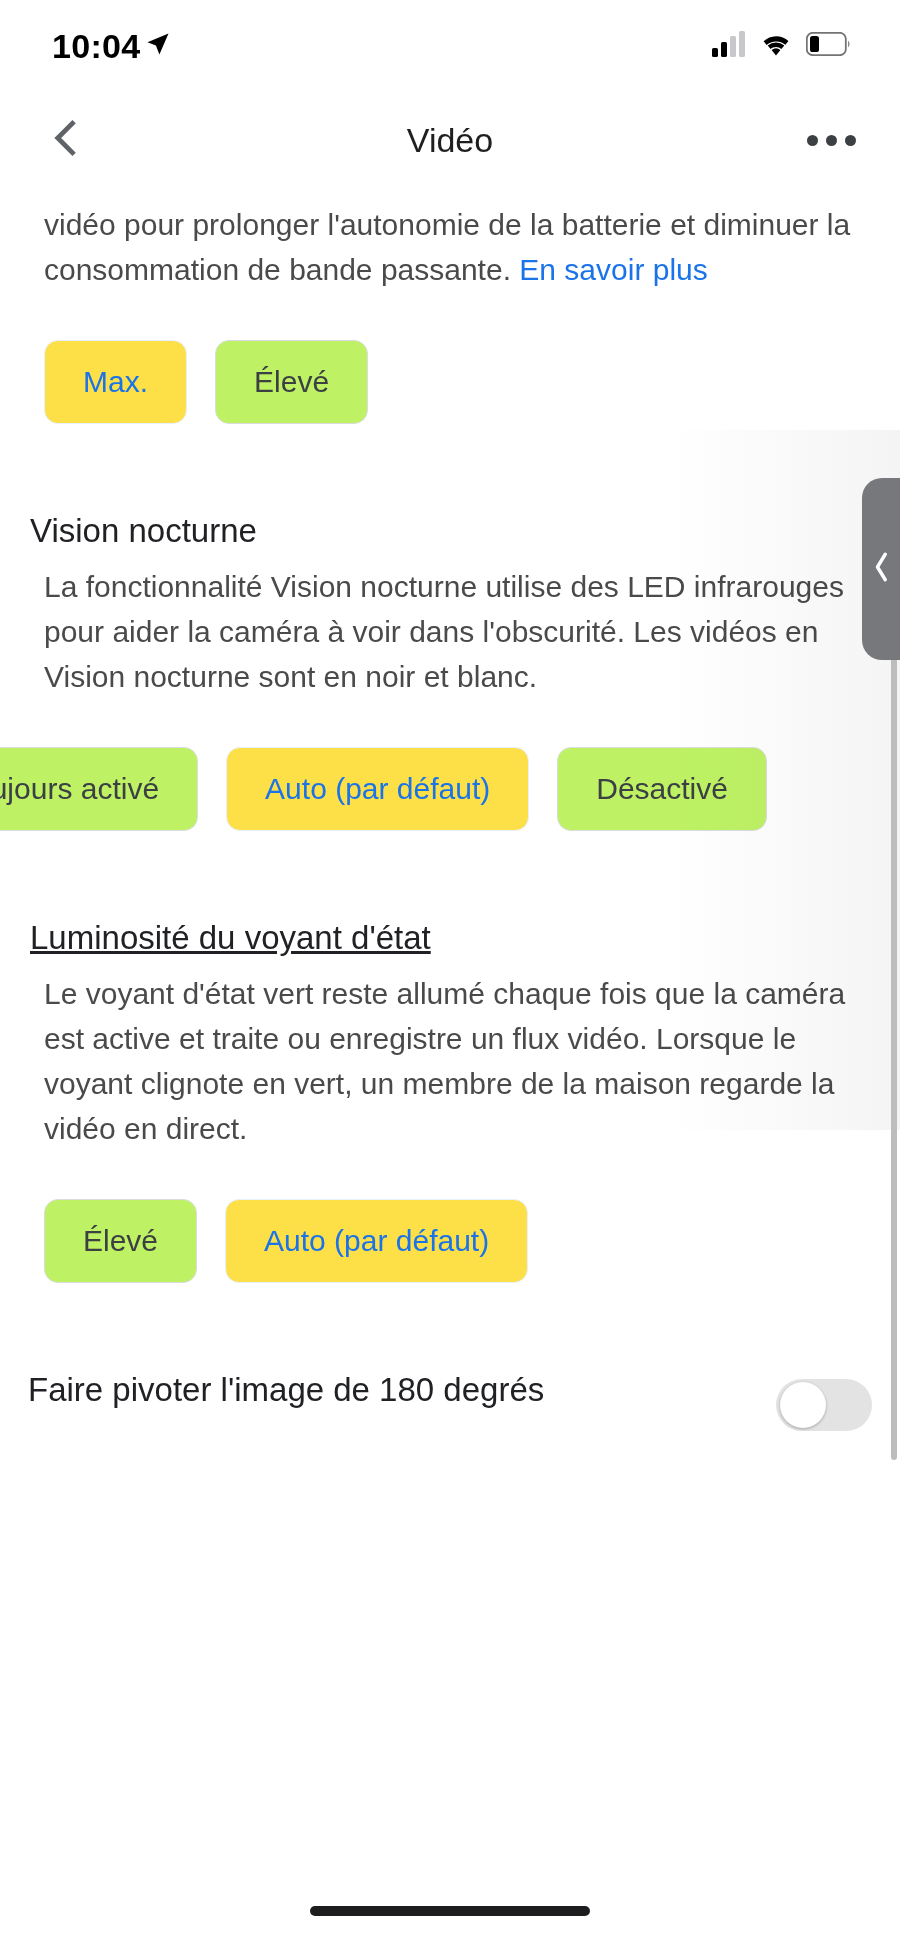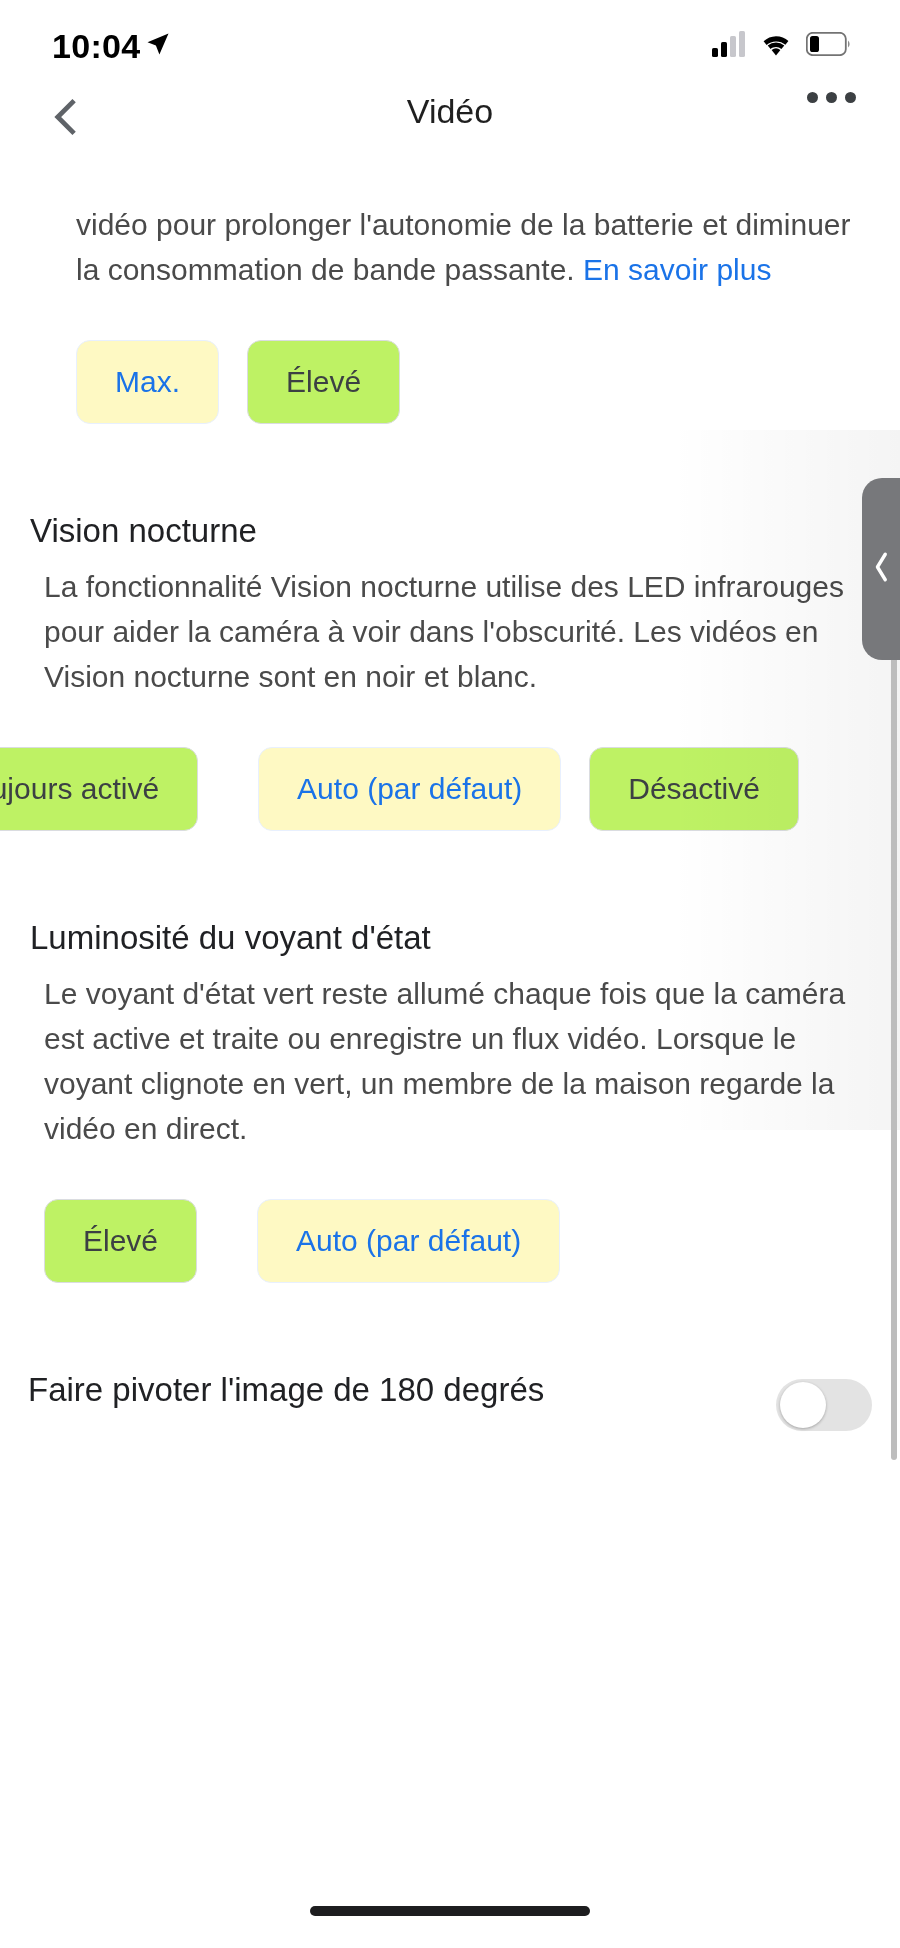--- a/index.html
+++ b/index.html
@@ -40,21 +40,21 @@
   .status-right {
     display: flex;
     align-items: center;
     gap: 13px;
   }
 
   
   .nav-bar {
     height: 96px;
     display: flex;
-    align-items: flex-start;
+    align-items: center;
     position: relative;
     padding: 0 44px;
     box-sizing: border-box;
   }
   .nav-back {
     width: 54px;
     height: 54px;
     display: flex;
     align-items: center;
     justify-content: flex-start;
@@ -91,21 +91,21 @@
     padding: 0 0 0 0;
   }
 
   .para {
     font-size: 30px;
     line-height: 45px;
     color: #4a4a4a;
     padding: 0 42px 0 44px;
     margin: 0;
   }
-  .para.top { margin-top: 14px; margin-left: 32px; }
+  .para.top { margin-top: 14px; }
   .link {
     color: #1a73e8;
     cursor: pointer;
   }
 
   
   .chip-row {
     display: flex;
     align-items: center;
     gap: 28px;
@@ -122,24 +122,23 @@
     line-height: 1;
     padding: 26px 38px;
     white-space: nowrap;
     box-sizing: border-box;
     cursor: pointer;
     background: #bef264;
     border: 1.5px solid #dadce0;
     color: #3c4043;
   }
   .chip.selected {
-    background: #fef9c3;
+    background: #fde047;
     border-color: #e8f0fe;
     color: #1a73e8;
-    margin-left: 32px;
   }
 
   .section-title {
     font-size: 33px;
     color: #202124;
     padding: 0 30px;
     margin: 0;
     font-weight: 400;
   }
 
@@ -305,21 +304,21 @@
 
   <h2 class="section-title" style="margin-top:88px;">Vision nocturne</h2>
   <p class="para" style="margin-top:14px;">La fonctionnalité Vision nocturne utilise des LED infrarouges pour aider la caméra à voir dans l'obscurité. Les vidéos en Vision nocturne sont en noir et blanc.</p>
 
   <div class="chip-row scrolled" style="margin-top:48px;">
     <div class="chip">Toujours activé</div>
     <div class="chip selected">Auto (par défaut)</div>
     <div class="chip">Désactivé</div>
   </div>
 
-  <h2 class="section-title" style="margin-top:88px;">Luminosité du voyant d'état</h2>
+  <h2 class="section-title" style="margin-top:88px;text-decoration:underline;">Luminosité du voyant d'état</h2>
   <p class="para" style="margin-top:14px;">Le voyant d'état vert reste allumé chaque fois que la caméra est active et traite ou enregistre un flux vidéo. Lorsque le voyant clignote en vert, un membre de la maison regarde la vidéo en direct.</p>
 
   <div class="chip-row" style="margin-top:48px;">
     <div class="chip">Élevé</div>
     <div class="chip selected">Auto (par défaut)</div>
   </div>
 
   <div class="rotate-row" style="margin-top:88px;">
     <div class="rotate-text">
       <h2 class="rotate-title">Faire pivoter l'image de 180 degrés</h2>

